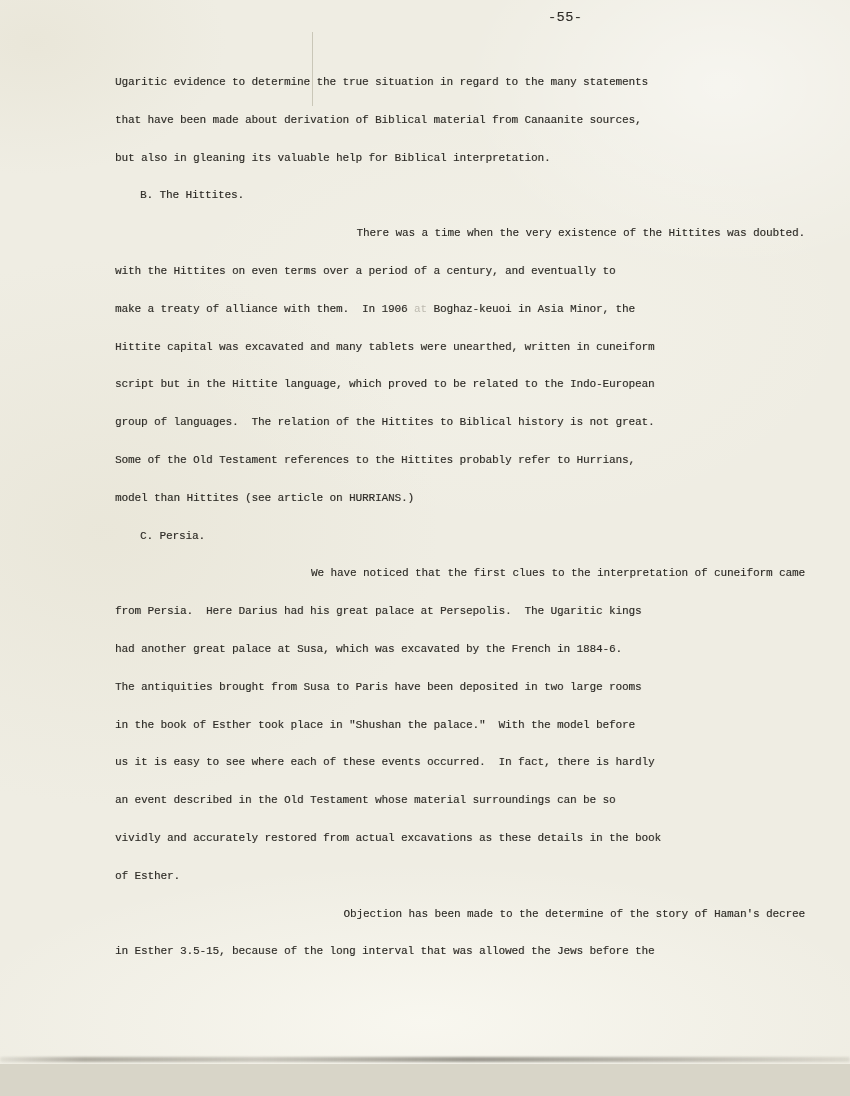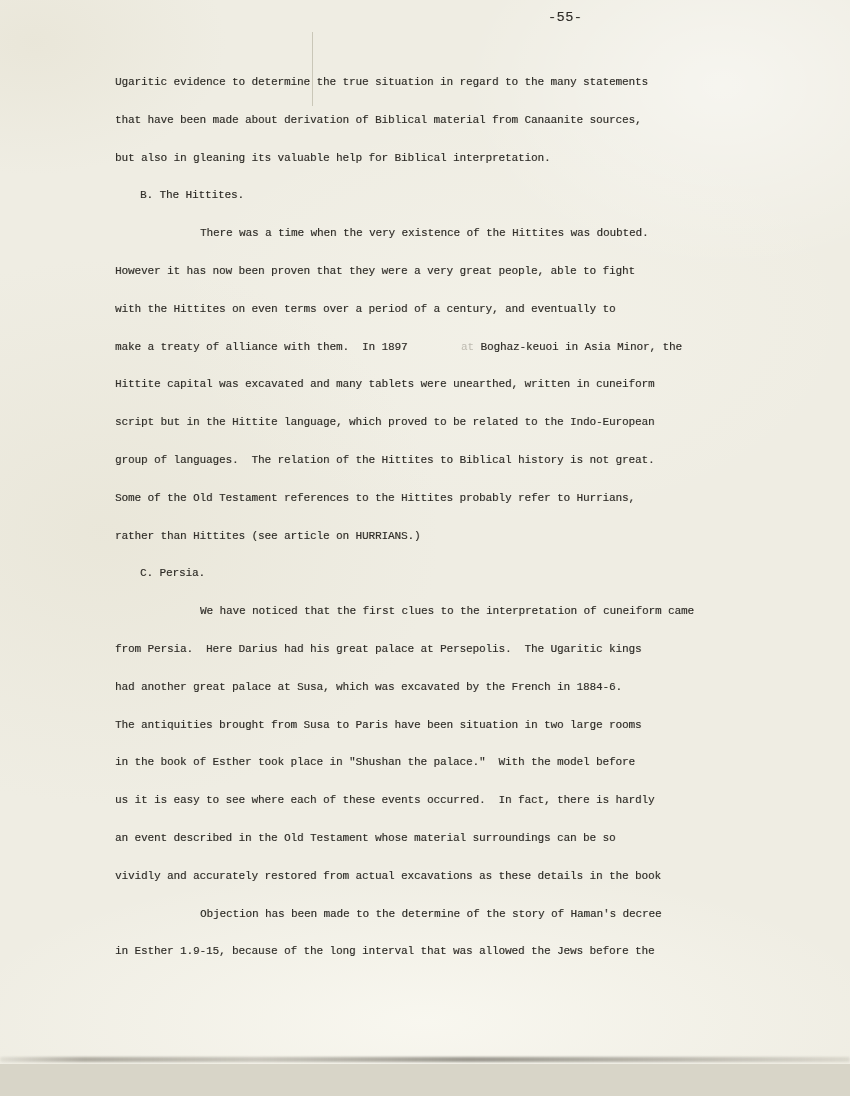--- a/index.html
+++ b/index.html
@@ -38,25 +38,24 @@
   }
   .line {
     white-space: pre;
     font-size: 11px;
     line-height: 37.8px;
     height: 37.8px;
     letter-spacing: -0.1px;
     text-shadow: 0.4px 0.3px 0.6px rgba(45,42,38,0.35);
   }
   .ind-h { padding-left: 25px; }
-  .ind-p { padding-left: 85px; }
+  .ind-p { padding-left: 85px; text-align: right; }
   .faint-word {
     color: rgba(125,120,108,0.45);
     text-shadow: none;
-    margin-left: 47px;
   }
   .crease-mark {
     position: absolute;
     left: 312px;
     top: 32px;
     width: 1px;
     height: 74px;
     background: rgba(172,167,150,0.55);
     filter: blur(0.5px);
   }
@@ -85,36 +84,36 @@
   <div class="page-number">-55-</div>
 
   <div class="crease-mark"></div>
 
   <div class="content">
     <div class="line">Ugaritic evidence to determine the true situation in regard to the many statements</div>
     <div class="line">that have been made about derivation of Biblical material from Canaanite sources,</div>
     <div class="line">but also in gleaning its valuable help for Biblical interpretation.</div>
     <div class="line ind-h">B. The Hittites.</div>
     <div class="line ind-p">There was a time when the very existence of the Hittites was doubted.</div>
-    <div class="line">However it has now been proven that they were a very great people, able to fight</div>
     <div class="line">with the Hittites on even terms over a period of a century, and eventually to</div>
-    <div class="line"><span>make a treaty of alliance with them.  In 1897 </span><span class="faint-word">at</span><span> Boghaz-keuoi in Asia Minor, the</span></div>
+    <div class="line"><span>make a treaty of alliance with them.  In 1906 </span><span class="faint-word">at</span><span> Boghaz-keuoi in Asia Minor, the</span></div>
     <div class="line">Hittite capital was excavated and many tablets were unearthed, written in cuneiform</div>
     <div class="line">script but in the Hittite language, which proved to be related to the Indo-European</div>
     <div class="line">group of languages.  The relation of the Hittites to Biblical history is not great.</div>
     <div class="line">Some of the Old Testament references to the Hittites probably refer to Hurrians,</div>
-    <div class="line">rather than Hittites (see article on HURRIANS.)</div>
+    <div class="line">model than Hittites (see article on HURRIANS.)</div>
     <div class="line ind-h">C. Persia.</div>
     <div class="line ind-p">We have noticed that the first clues to the interpretation of cuneiform came</div>
     <div class="line">from Persia.  Here Darius had his great palace at Persepolis.  The Ugaritic kings</div>
     <div class="line">had another great palace at Susa, which was excavated by the French in 1884-6.</div>
-    <div class="line">The antiquities brought from Susa to Paris have been situation in two large rooms</div>
+    <div class="line">The antiquities brought from Susa to Paris have been deposited in two large rooms</div>
     <div class="line">in the book of Esther took place in "Shushan the palace."  With the model before</div>
     <div class="line">us it is easy to see where each of these events occurred.  In fact, there is hardly</div>
     <div class="line">an event described in the Old Testament whose material surroundings can be so</div>
     <div class="line">vividly and accurately restored from actual excavations as these details in the book</div>
+    <div class="line">of Esther.</div>
     <div class="line ind-p">Objection has been made to the determine of the story of Haman's decree</div>
-    <div class="line">in Esther 1.9-15, because of the long interval that was allowed the Jews before the</div>
+    <div class="line">in Esther 3.5-15, because of the long interval that was allowed the Jews before the</div>
   </div>
 
   <div class="bottom-edge-shadow"></div>
 
 </div>
 
 </body></html>

